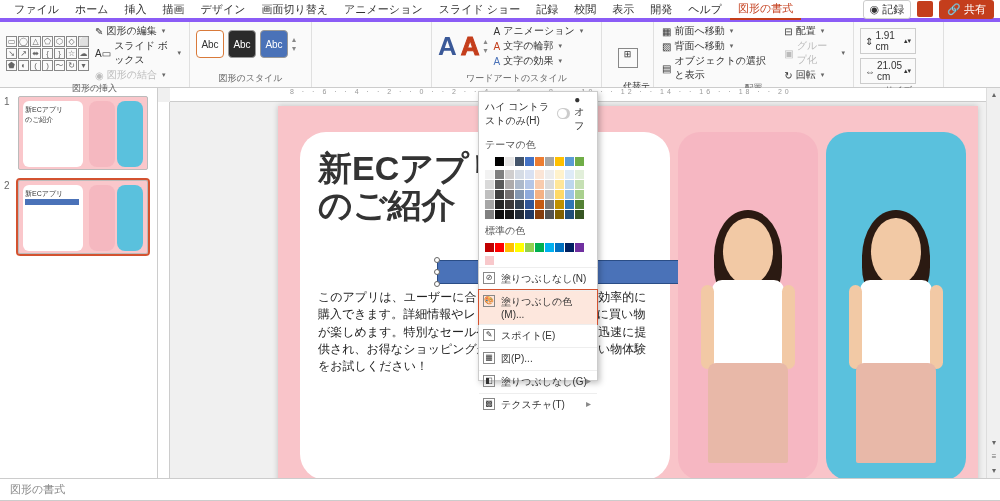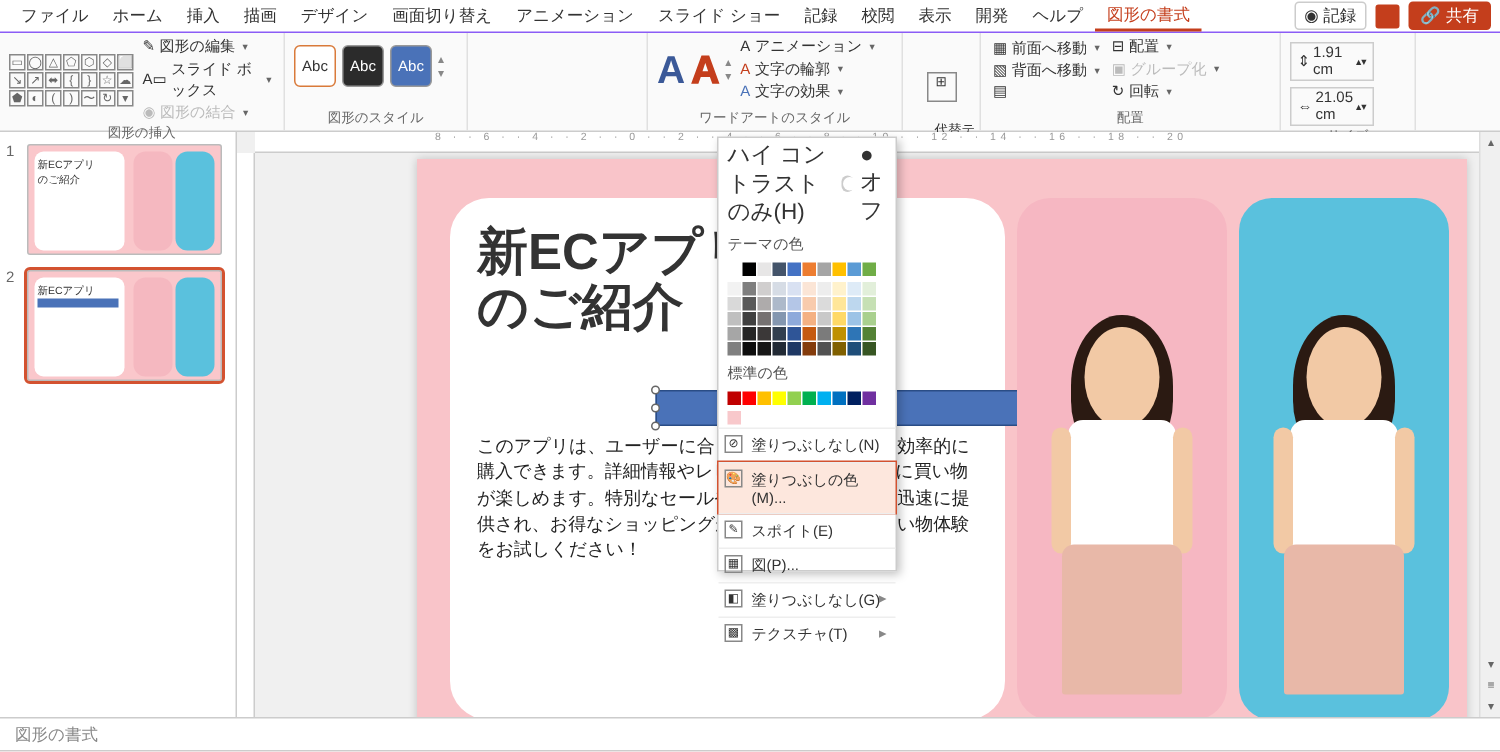--- a/index.html
+++ b/index.html
@@ -1,17 +1,17 @@
 <!DOCTYPE html>
 <html><head>
 <meta charset="utf-8">
 <style>
 *{box-sizing:border-box;margin:0;padding:0;font-family:"Meiryo UI","Yu Gothic UI",sans-serif;}
 body{width:1000px;height:501px;overflow:hidden;background:#fff;font-size:11px;color:#333;position:relative;}
-.tabbar{height:22px;display:flex;align-items:center;padding:0 6px;border-bottom:1px solid #8b5cf6;}
+.tabbar{height:22px;display:flex;align-items:center;padding:0 6px;border-bottom:4px solid #8b5cf6;}
 .tab{padding:2px 8px;cursor:pointer;font-size:11px;}
 .tab.active{color:#c43e1c;border-bottom:2px solid #c43e1c;}
 .rightbtns{margin-left:auto;display:flex;gap:6px;align-items:center;}
 .btn-rec{border:1px solid #ccc;padding:1px 6px;border-radius:3px;}
 .btn-mic{width:16px;height:16px;background:#c43e1c;border-radius:2px;}
 .btn-share{background:#c43e1c;color:#fff;padding:2px 8px;border-radius:3px;}
 .ribbon{height:66px;display:flex;border-bottom:1px solid #ccc;background:#fafafa;}
 .rgroup{border-right:1px solid #e0e0e0;padding:2px 6px;display:flex;flex-direction:column;justify-content:space-between;}
 .rgroup-lbl{text-align:center;font-size:9px;color:#666;}
 .shapesgrid{display:grid;grid-template-columns:repeat(7,11px);grid-template-rows:repeat(3,11px);gap:1px;}
@@ -50,21 +50,21 @@
 .ph2{left:548px;background:linear-gradient(#5ac1dd,#5ac1dd);}
 .person{position:absolute;bottom:0;left:10%;width:80%;height:80%;}
 .head{position:absolute;top:6%;left:28%;width:44%;height:24%;background:#f2c9a5;border-radius:50%;}
 .hair{position:absolute;top:3%;left:20%;width:60%;height:34%;background:#2b1a12;border-radius:50% 50% 40% 40%;}
 .torso{position:absolute;top:28%;left:18%;width:64%;height:34%;background:#fff;border-radius:10px;}
 .skirt{position:absolute;top:58%;left:14%;width:72%;height:36%;background:#e8b8a8;border-radius:8px 8px 2px 2px;}
 .arm{position:absolute;top:30%;width:12%;height:30%;background:#f2c9a5;border-radius:8px;}
 .arm.l{left:8%;}.arm.r{right:8%;}
 .popup{position:absolute;left:320px;top:3px;width:120px;height:290px;background:#fff;border:1px solid #ccc;box-shadow:2px 2px 6px rgba(0,0,0,.25);z-index:50;font-size:10px;}
 .popup h5{font-size:10px;font-weight:normal;color:#555;padding:3px 6px;}
-.contrast{display:flex;align-items:center;gap:4px;padding:2px 6px;font-size:15px;}
+.contrast{display:flex;align-items:center;gap:4px;padding:2px 6px;font-size:10px;}
 .toggle{width:22px;height:11px;background:#ccc;border-radius:6px;position:relative;}
 .toggle::after{content:"";position:absolute;left:1px;top:1px;width:9px;height:9px;background:#fff;border-radius:50%;}
 .swatches{display:grid;grid-template-columns:repeat(10,9px);gap:1px;padding:2px 6px;}
 .sw{width:9px;height:9px;}
 .menuitem{padding:4px 8px 4px 22px;position:relative;border-top:1px solid #eee;}
 .menuitem.sel{background:#fde7dd;outline:1px solid #d35230;}
 .menuitem .arrow{position:absolute;right:6px;top:4px;color:#888;}
 .micon{position:absolute;left:4px;top:4px;width:12px;height:12px;border:1px solid #888;font-size:8px;text-align:center;line-height:10px;}
 .notes{height:22px;border-top:1px solid #ccc;padding:3px 10px;color:#888;font-size:11px;}
 .status{height:20px;background:#f3f3f3;border-top:1px solid #ccc;display:flex;align-items:center;padding:0 8px;font-size:10px;color:#555;gap:12px;}
@@ -191,20 +191,21 @@
         <div class="ritem chev">
             <span>▦</span>
             <span>前面へ移動</span>
           </div>
         <div class="ritem chev">
             <span>▧</span>
             <span>背面へ移動</span>
           </div>
         <div class="ritem">
             <span>▤</span>
+            <span>オブジェクトの選択と表示</span>
           </div>
       </div>
       <div class="rcol">
         <div class="ritem chev">
             <span>⊟</span>
             <span>配置</span>
           </div>
         <div class="ritem chev" style="color:#bbb">
             <span>▣</span>
             <span>グループ化</span>

